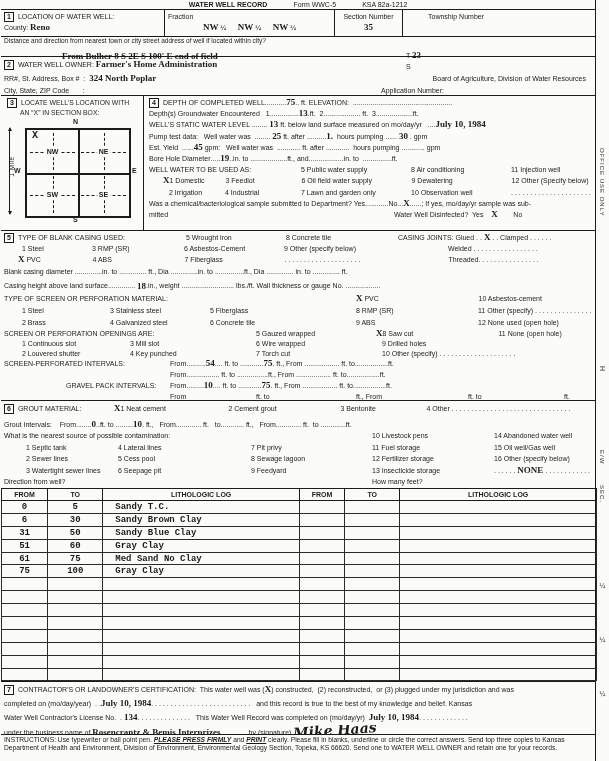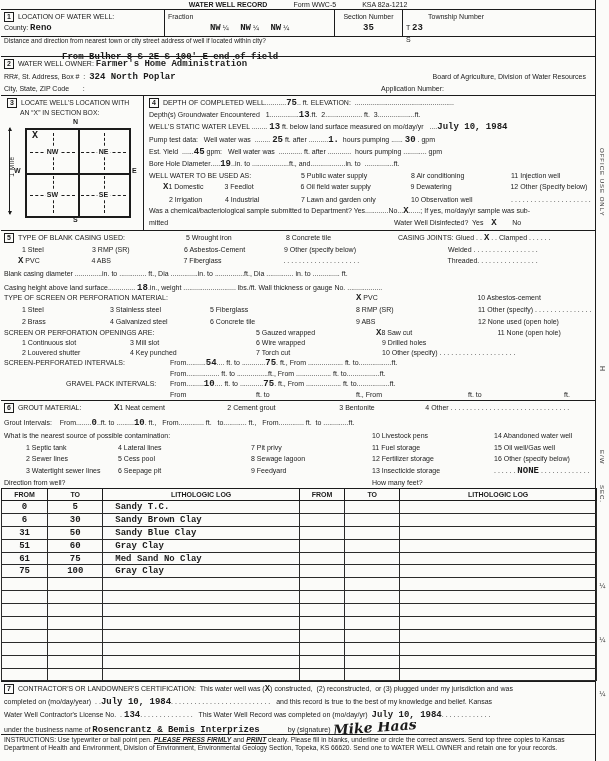--- a/index.html
+++ b/index.html
@@ -2,36 +2,36 @@
 <html><head>
 <meta charset="utf-8">
 <style>
   html,body{margin:0;padding:0;background:#e8e8e6;}
   #page{position:relative;width:609px;height:761px;background:#fbfbf9;color:#1b1b1b;
         font-family:"Liberation Sans","DejaVu Sans",sans-serif;overflow:hidden;}
   #form{position:absolute;left:0;top:0;width:596px;height:761px;border-right:1.5px solid #1b1b1b;
         border-left:1px solid #fbfbf9;box-sizing:border-box;}
   .ln{display:flex;align-items:baseline;white-space:pre;overflow:hidden;font-size:7px;line-height:11px;}
   .ln span{flex:none;}
-  .tv{font-family:Liberation Mono, monospace;font-size:9px;font-weight:700;letter-spacing:0;}
+  .tv{font-family:Liberation Serif, serif;font-size:9px;font-weight:700;letter-spacing:0;}
   .sig{font-family:"DejaVu Serif",serif;font-style:italic;font-size:14px;font-weight:700;
        transform:rotate(-4deg);display:inline-block;line-height:10px;}
   .emph{font-style:italic;text-decoration:underline;font-weight:700;}
   .secno{display:inline-block;border:1px solid #1b1b1b;font-size:7px;line-height:8px;padding:0 2px;
          margin-right:4px;font-weight:700;flex:none;}
   
   .titlebar{height:9px;display:flex;justify-content:center;gap:26px;font-size:7px;line-height:9px;font-weight:700;}
   .titlebar .nrm{font-weight:400;}
   
   .hdr{display:flex;height:28px;border-top:1.5px solid #1b1b1b;border-bottom:1.5px solid #1b1b1b;box-sizing:border-box;}
   .hcell{box-sizing:border-box;padding:1px 3px;font-size:7px;line-height:11px;}
   .hcell+.hcell{border-left:1.5px solid #1b1b1b;}
   .hcell .lab{display:block;}
   .cl{text-align:center;}
-  .spread{display:flex;justify-content:space-between;align-items:baseline;}
+  .spread{display:flex;justify-content:space-between;align-items:baseline;margin-top:28px;}
   
   .dist{height:20px;border-bottom:1.5px solid #1b1b1b;box-sizing:border-box;padding:0 3px;}
   .dist .q{font-size:6.5px;line-height:8px;display:block;}
   .dist .dv{margin-left:58px;}
   
   .owner{height:39px;border-bottom:1.5px solid #1b1b1b;box-sizing:border-box;padding:1px 3px 0;}
   .oln{display:flex;align-items:baseline;white-space:pre;font-size:7px;line-height:12.5px;}
   .oright{margin-left:auto;padding-right:6px;}
   
   .mid{display:flex;height:135px;border-bottom:1.5px solid #1b1b1b;box-sizing:border-box;}

